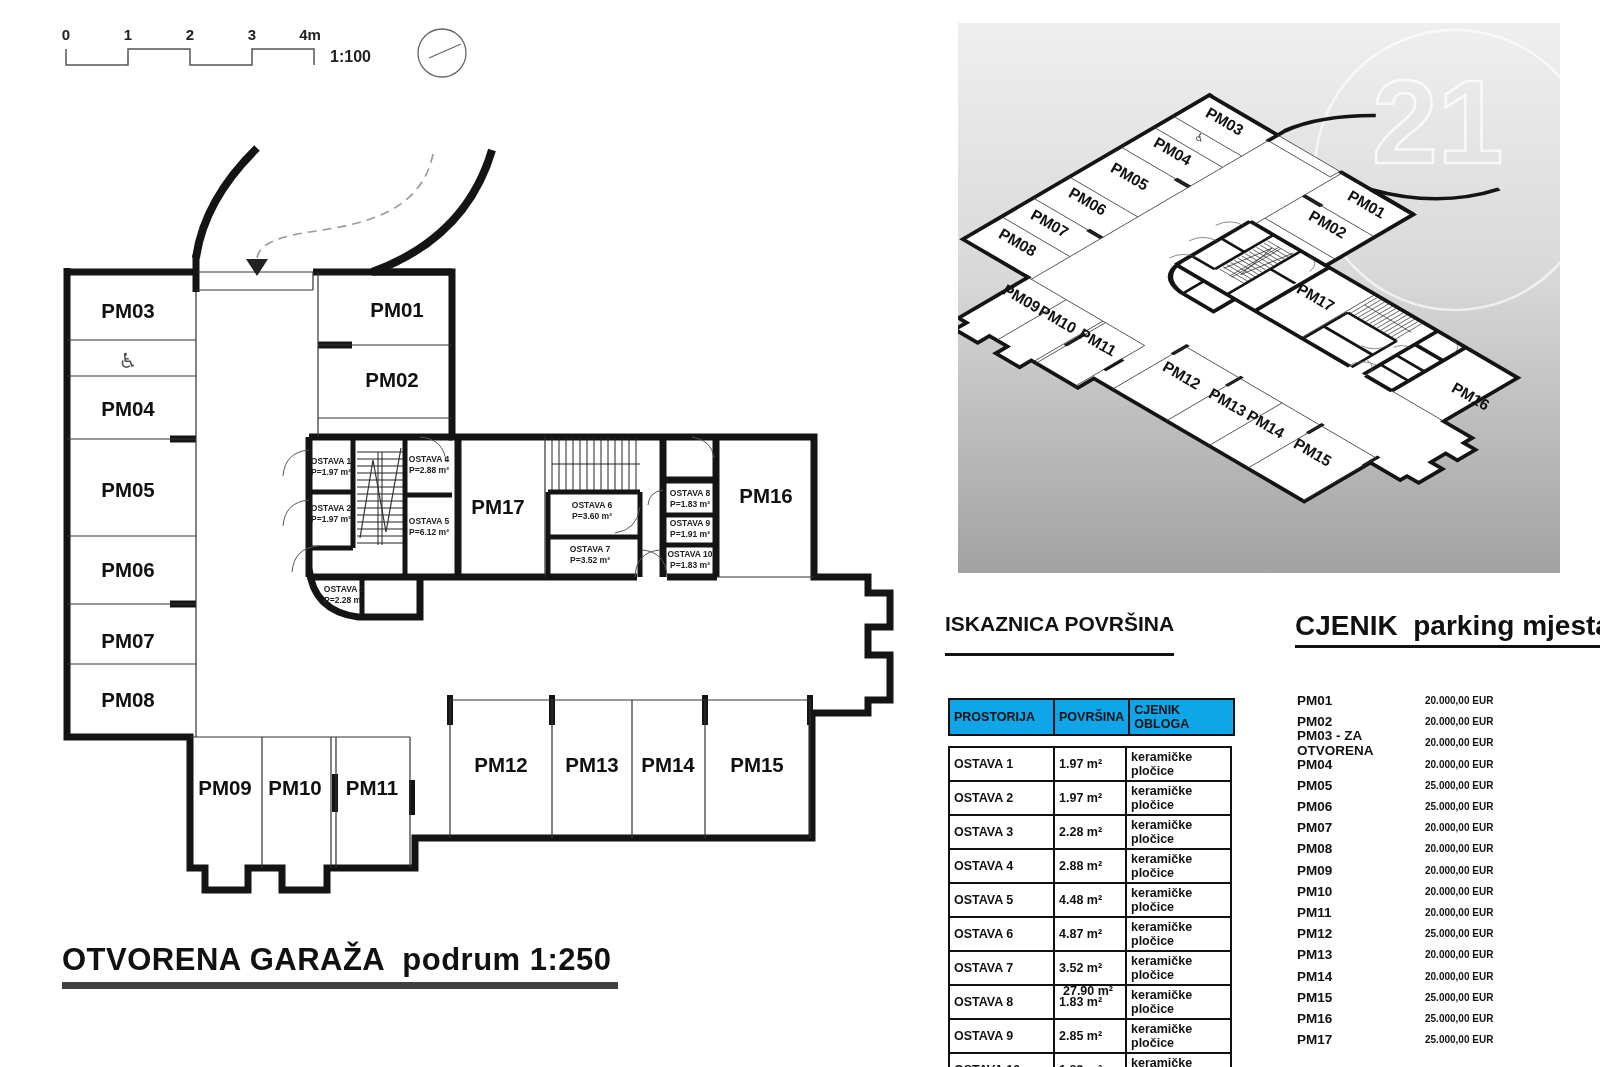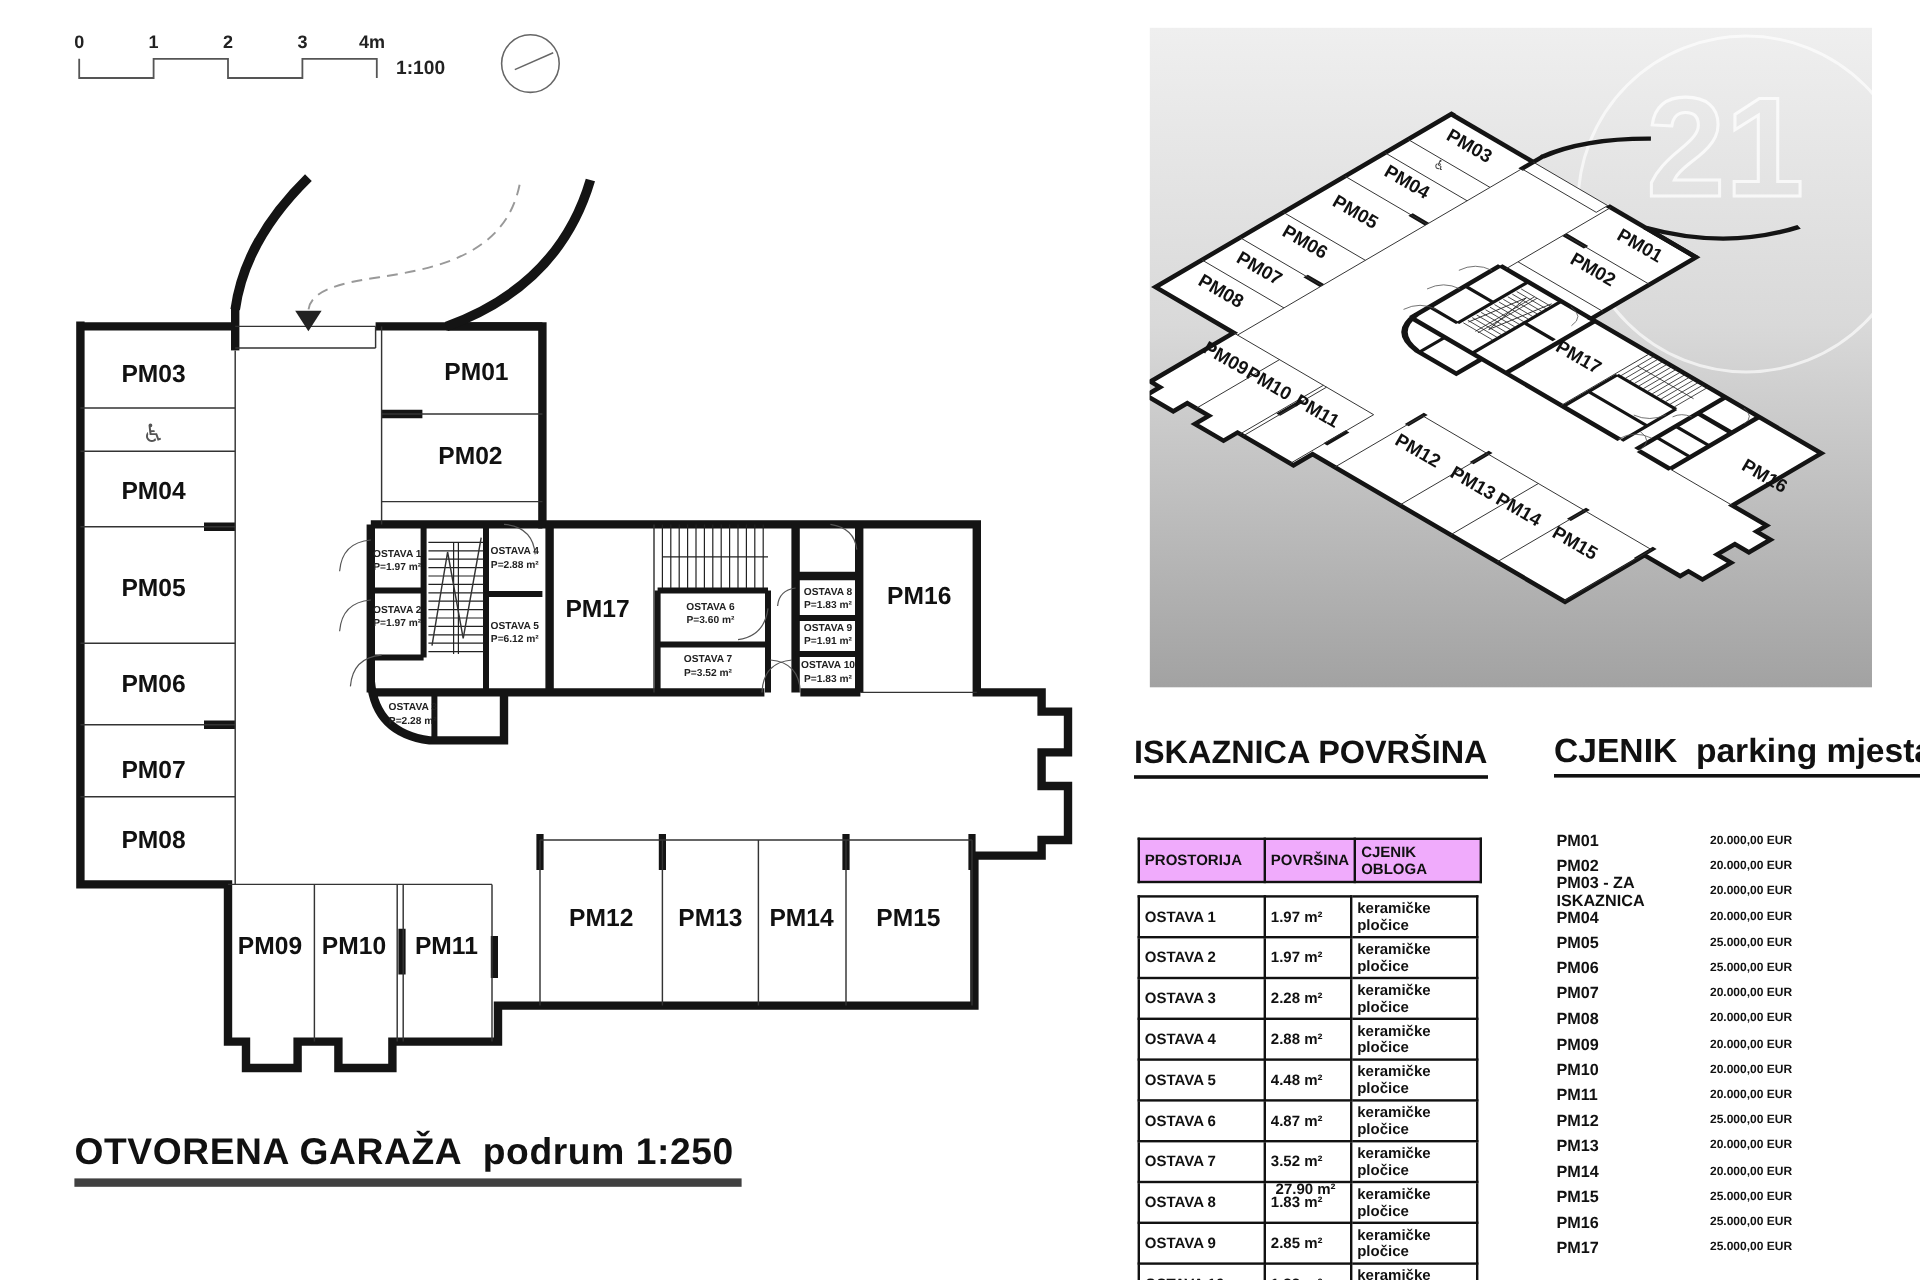--- a/index.html
+++ b/index.html
@@ -18,29 +18,29 @@
 
   
   #iso-svg{left:958px;top:23px;}
   .iso-label{font-size:15.5px;font-weight:bold;fill:#111;text-anchor:middle;}
   .iso-wheel{font-size:11px;fill:#444;text-anchor:middle;font-family:"DejaVu Sans",sans-serif;}
   .wm-num{font-size:118px;font-weight:bold;fill:none;stroke:rgba(255,255,255,0.75);stroke-width:2.5px;}
 
   
   .sheet-title{left:62px;top:942px;font-size:31px;font-weight:600;letter-spacing:.5px;
                border-bottom:7px solid #404040;padding:0 6px 4px 0;white-space:pre;text-align:right;}
-  .tbl-title{left:945px;top:612px;font-size:27px;font-weight:600;border-bottom:3px solid #111;
-             padding-bottom:3px;white-space:pre;}
+  .tbl-title{left:945px;top:612px;font-size:21px;font-weight:600;border-bottom:3px solid #111;
+             padding-bottom:17px;white-space:pre;}
   .price-title{left:1295px;top:610px;font-size:28px;font-weight:600;border-bottom:3px solid #111;
                padding-bottom:3px;white-space:pre;}
 
   
   .hdr-table{left:948px;top:698px;border-collapse:collapse;}
   .body-table{left:948px;top:746px;border-collapse:collapse;}
-  .hdr-table td{border:2px solid #111;background:#f0abfc;font-size:12.5px;font-weight:bold;
+  .hdr-table td{border:2px solid #111;background:#0ea5e9;font-size:12.5px;font-weight:bold;
                 padding:3px 4px;height:18px;}
   .body-table td{border:2px solid #111;font-size:12.5px;font-weight:bold;padding:2px 4px;height:17px;}
   .c1{width:95px;} .c2{width:62px;} .c3{width:95px;}
   .total{left:1048px;top:984px;width:80px;text-align:center;font-size:12.5px;font-weight:bold;}
 
   
   .price-list{left:1297px;top:690px;width:260px;}
   .price-row{display:flex;height:21.2px;align-items:center;}
   .price-row .pl{width:128px;font-size:13.5px;font-weight:bold;}
   .price-row .pp{font-size:10px;font-weight:bold;}
@@ -274,21 +274,21 @@
 <div class="abs price-list">
   <div class="price-row">
     <span class="pl">PM01</span>
     <span class="pp">20.000,00 EUR</span>
   </div>
   <div class="price-row">
     <span class="pl">PM02</span>
     <span class="pp">20.000,00 EUR</span>
   </div>
   <div class="price-row">
-    <span class="pl">PM03 - ZA ISKAZNICA</span>
+    <span class="pl">PM03 - ZA OTVORENA</span>
     <span class="pp">20.000,00 EUR</span>
   </div>
   <div class="price-row">
     <span class="pl">PM04</span>
     <span class="pp">20.000,00 EUR</span>
   </div>
   <div class="price-row">
     <span class="pl">PM05</span>
     <span class="pp">25.000,00 EUR</span>
   </div>

